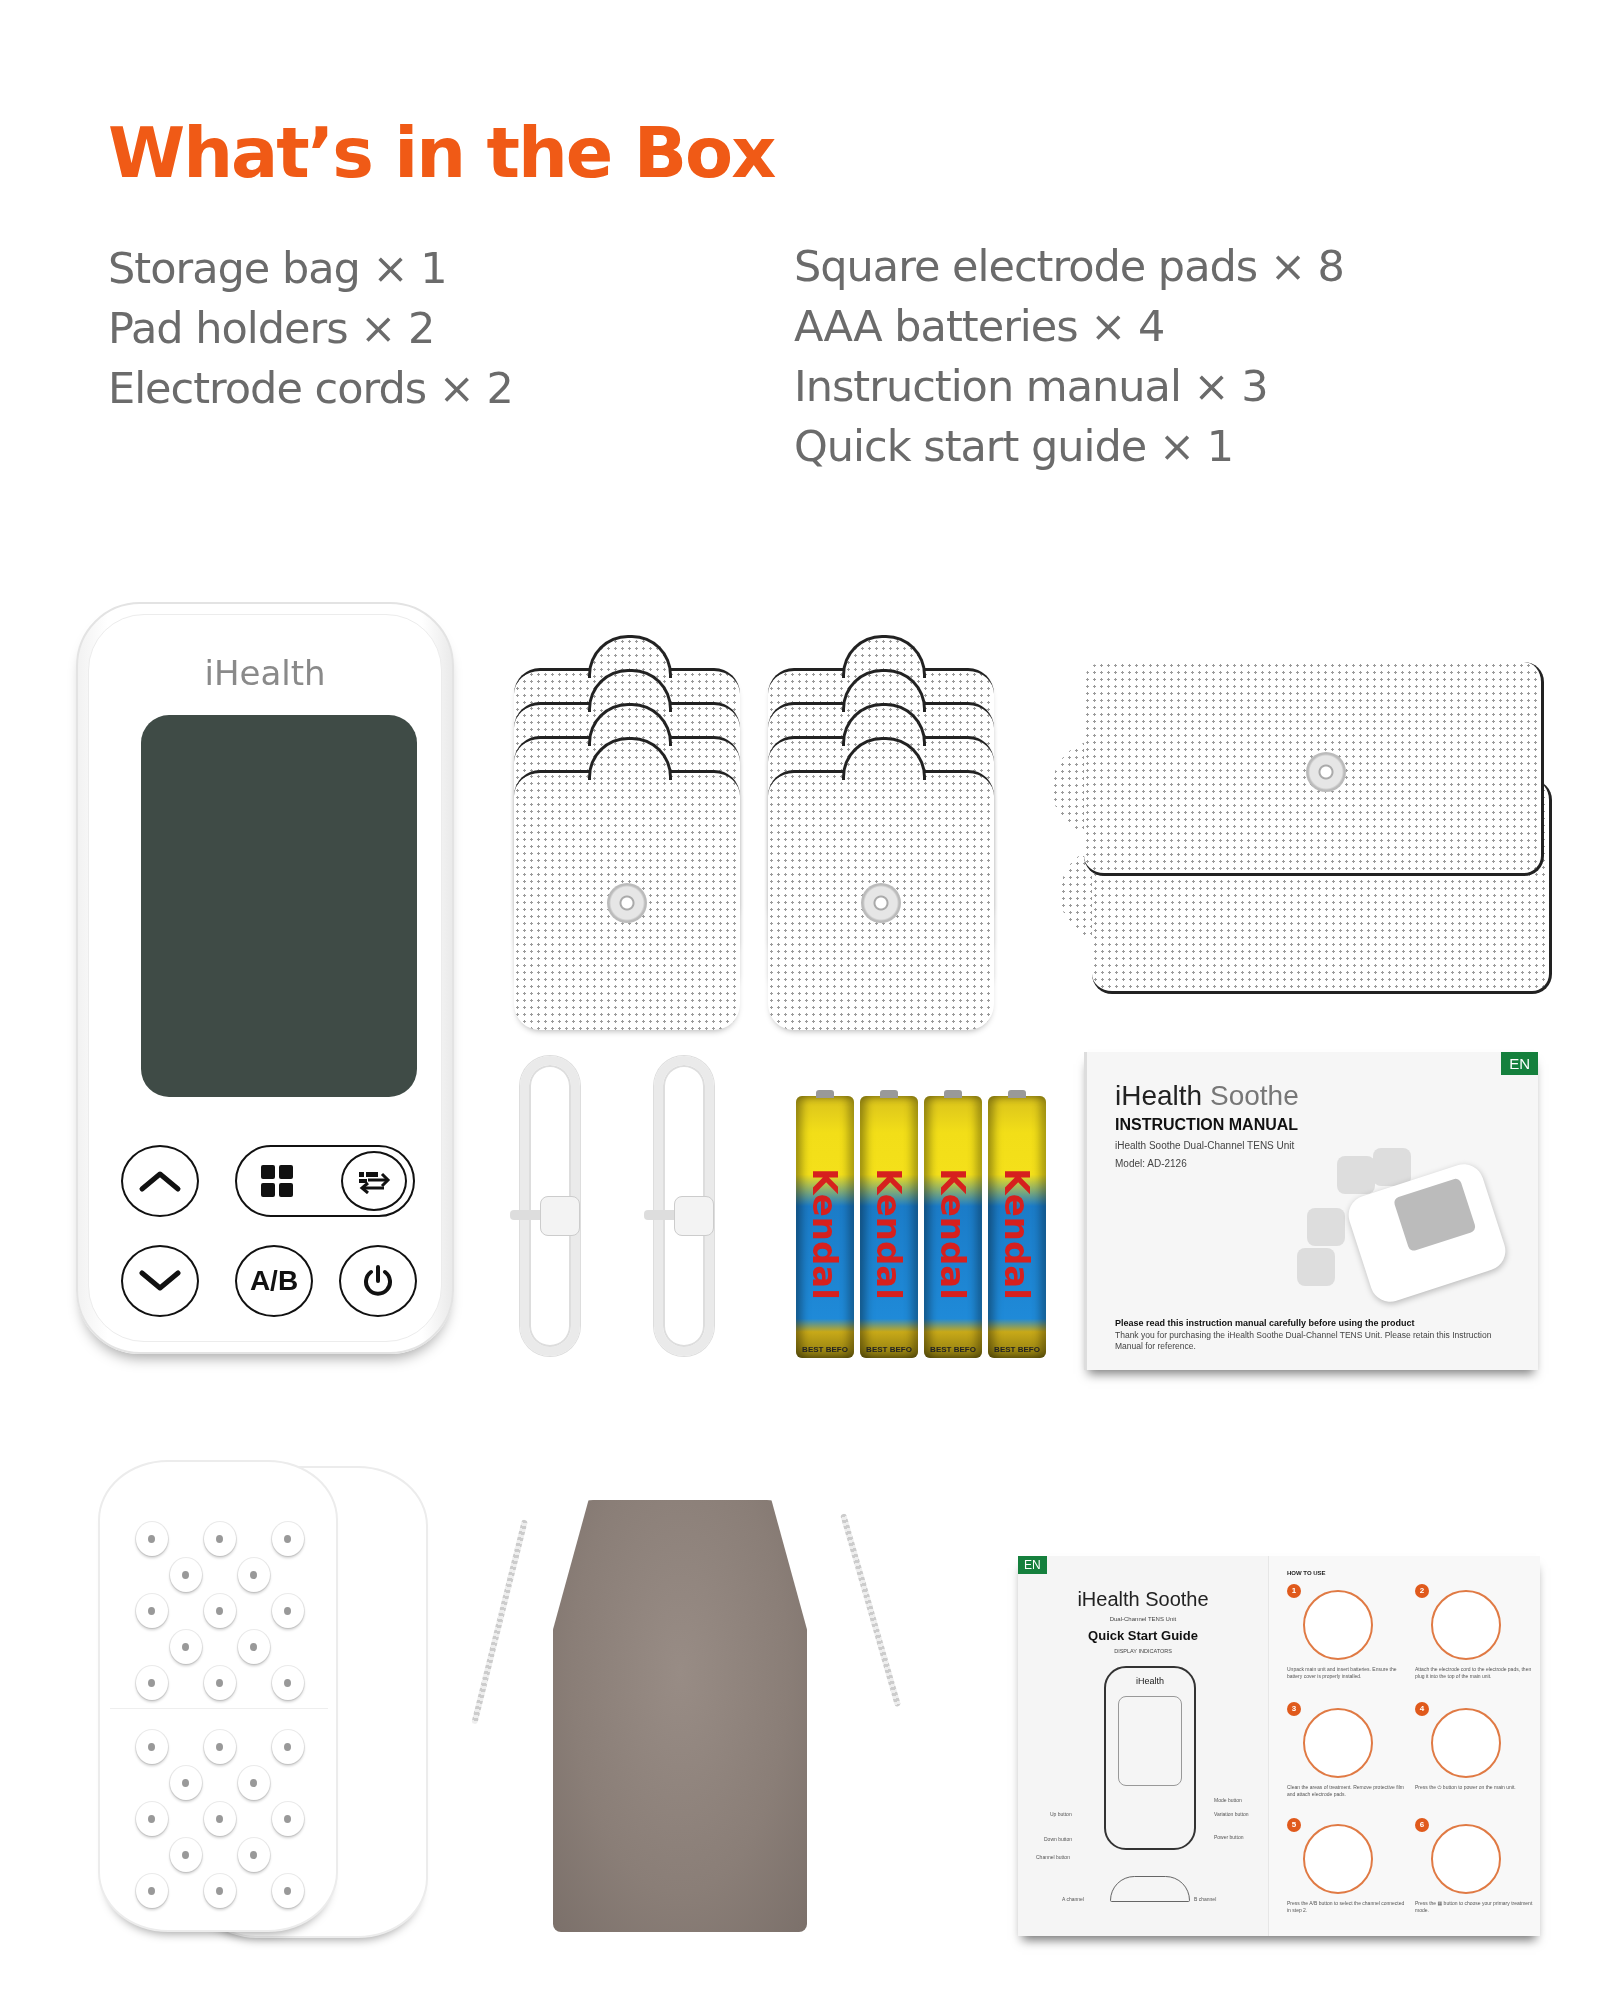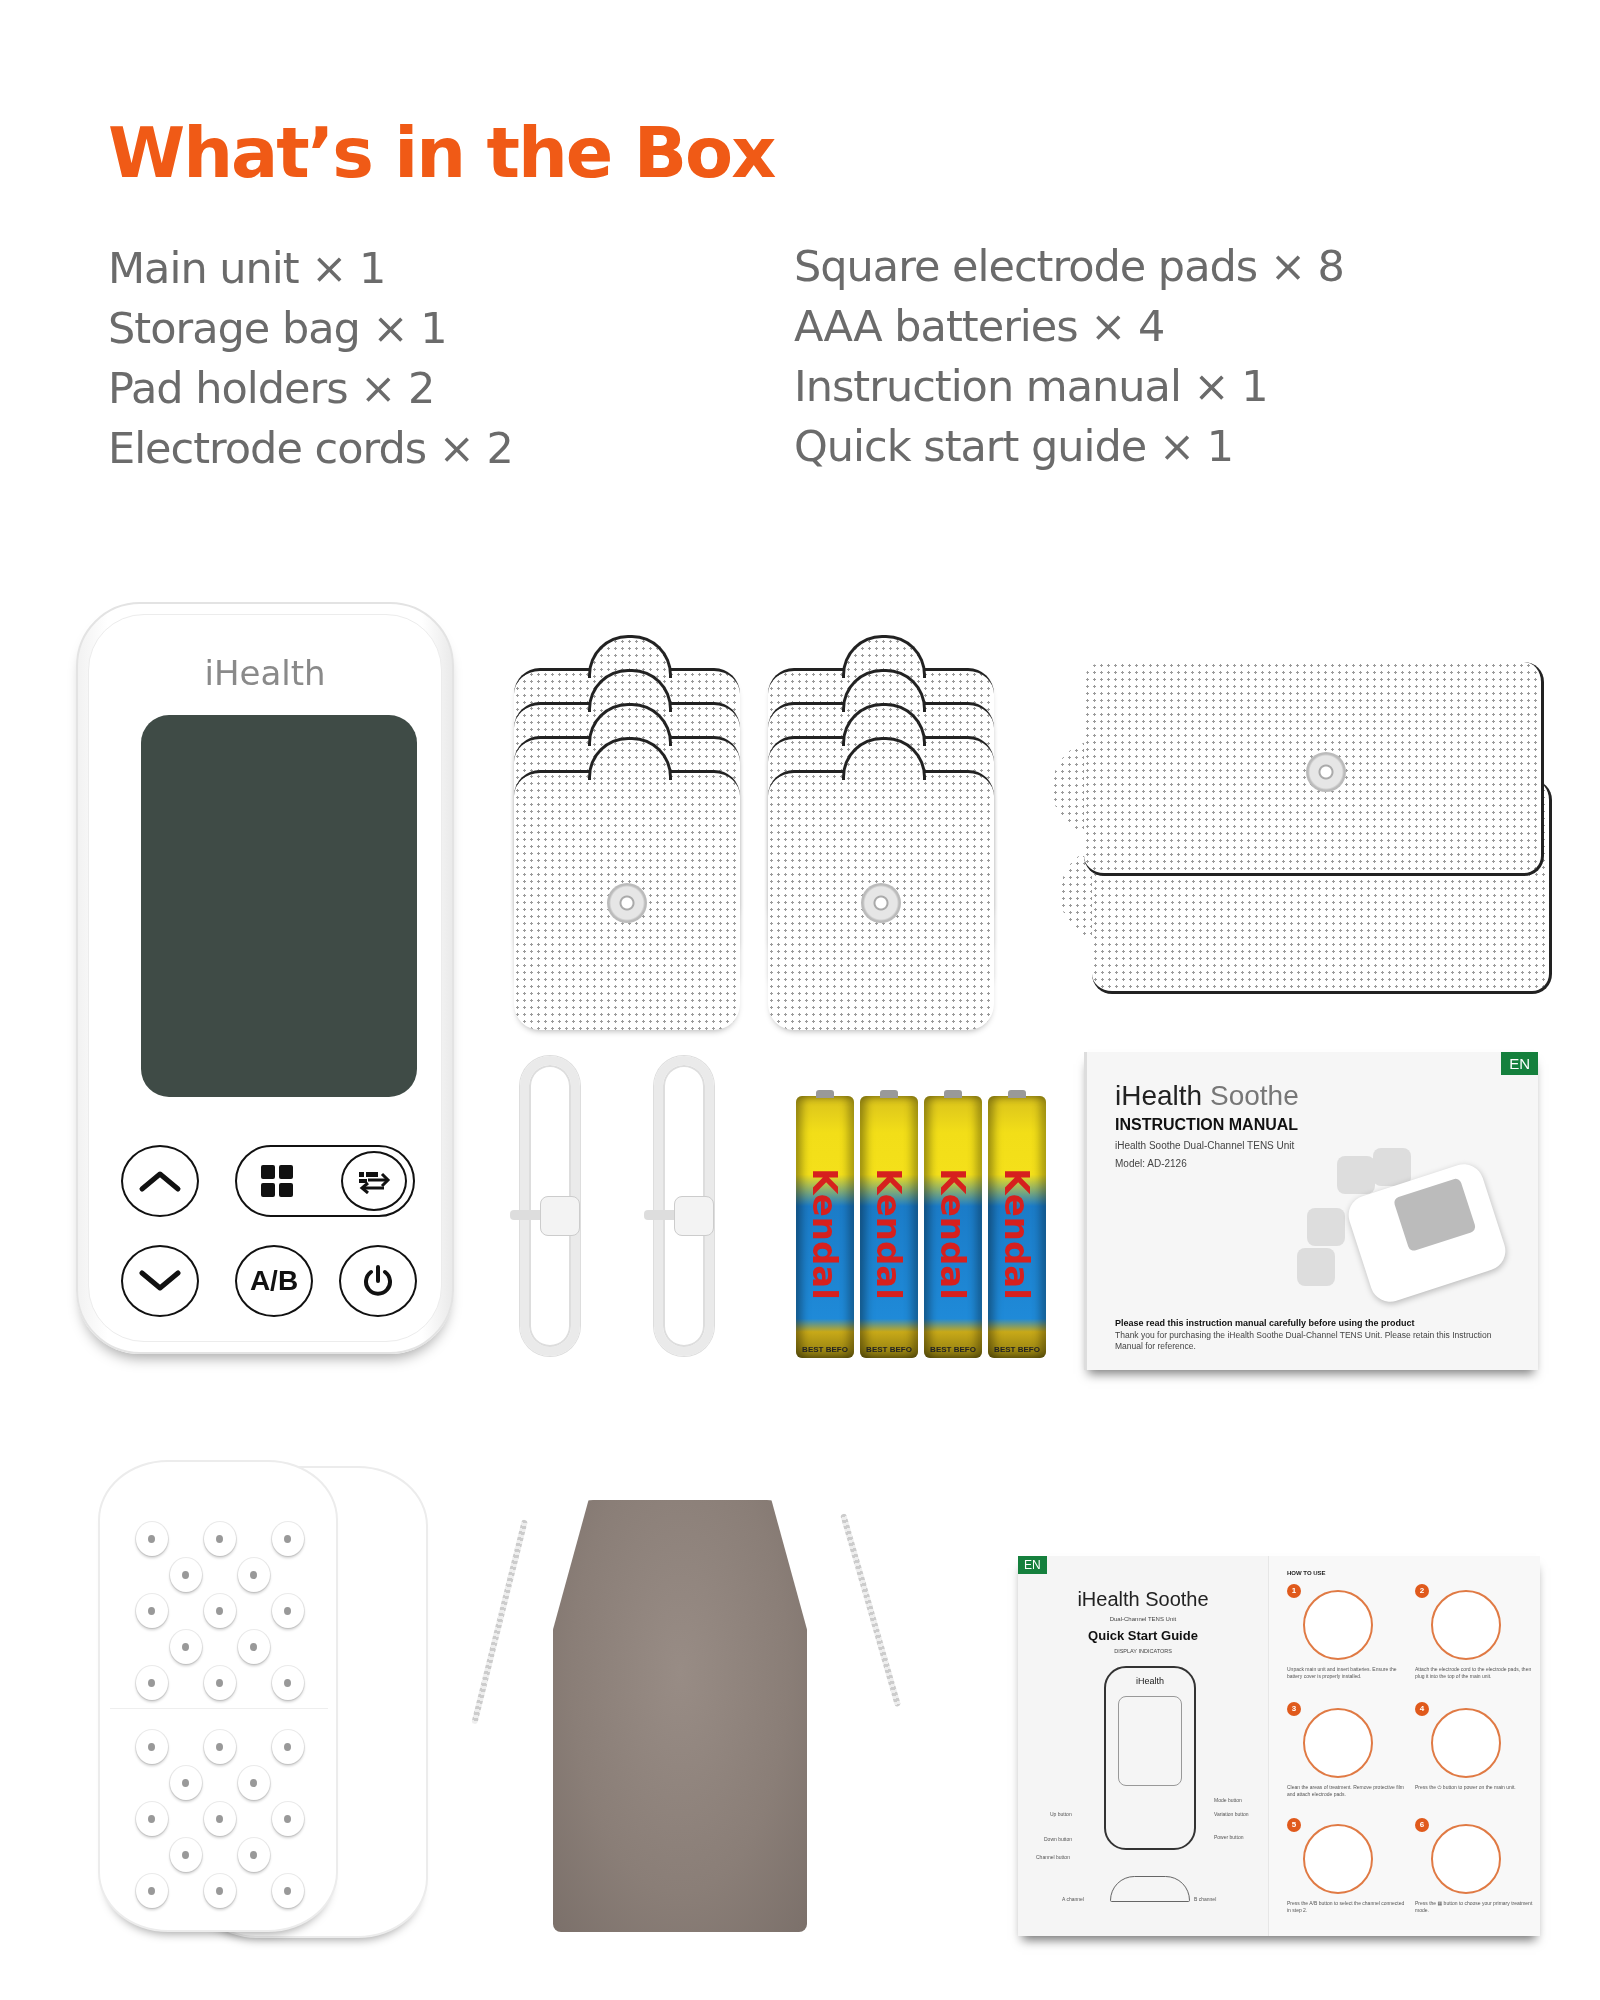--- a/index.html
+++ b/index.html
@@ -156,29 +156,28 @@
   .step .num { position: absolute; left: 0; top: 0; width: 14px; height: 14px; border-radius: 50%; background: #e05a1c; color: #fff; font-size: 8px; font-weight: bold; text-align: center; line-height: 14px; }
   .step .circ { position: absolute; left: 16px; top: 6px; width: 70px; height: 70px; border-radius: 50%; border: 2px solid #e07a44; background: #fff; }
   .step .txt { position: absolute; left: 0; top: 82px; width: 118px; font-size: 5px; color: #555; line-height: 7px; }
 </style>
 </head>
 <body>
 
 <h1 class="title">What’s in the Box</h1>
 
 <ul class="list list-left">
-  <li>Main unit × 1</li>
   <li>Storage bag × 1</li>
   <li>Pad holders × 2</li>
   <li>Electrode cords × 2</li>
 </ul>
 <ul class="list list-right">
   <li>Square electrode pads × 8</li>
   <li>AAA batteries × 4</li>
-  <li>Instruction manual × 1</li>
+  <li>Instruction manual × 3</li>
   <li>Quick start guide × 1</li>
 </ul>
 
 <div class="unit">
   <div class="unit-inner">
     <div class="unit-brand">iHealth</div>
     <div class="unit-screen"></div>
 
     <div class="btn-round" style="left:32px;top:530px;">
       <svg width="44" height="24" viewBox="0 0 44 24">

